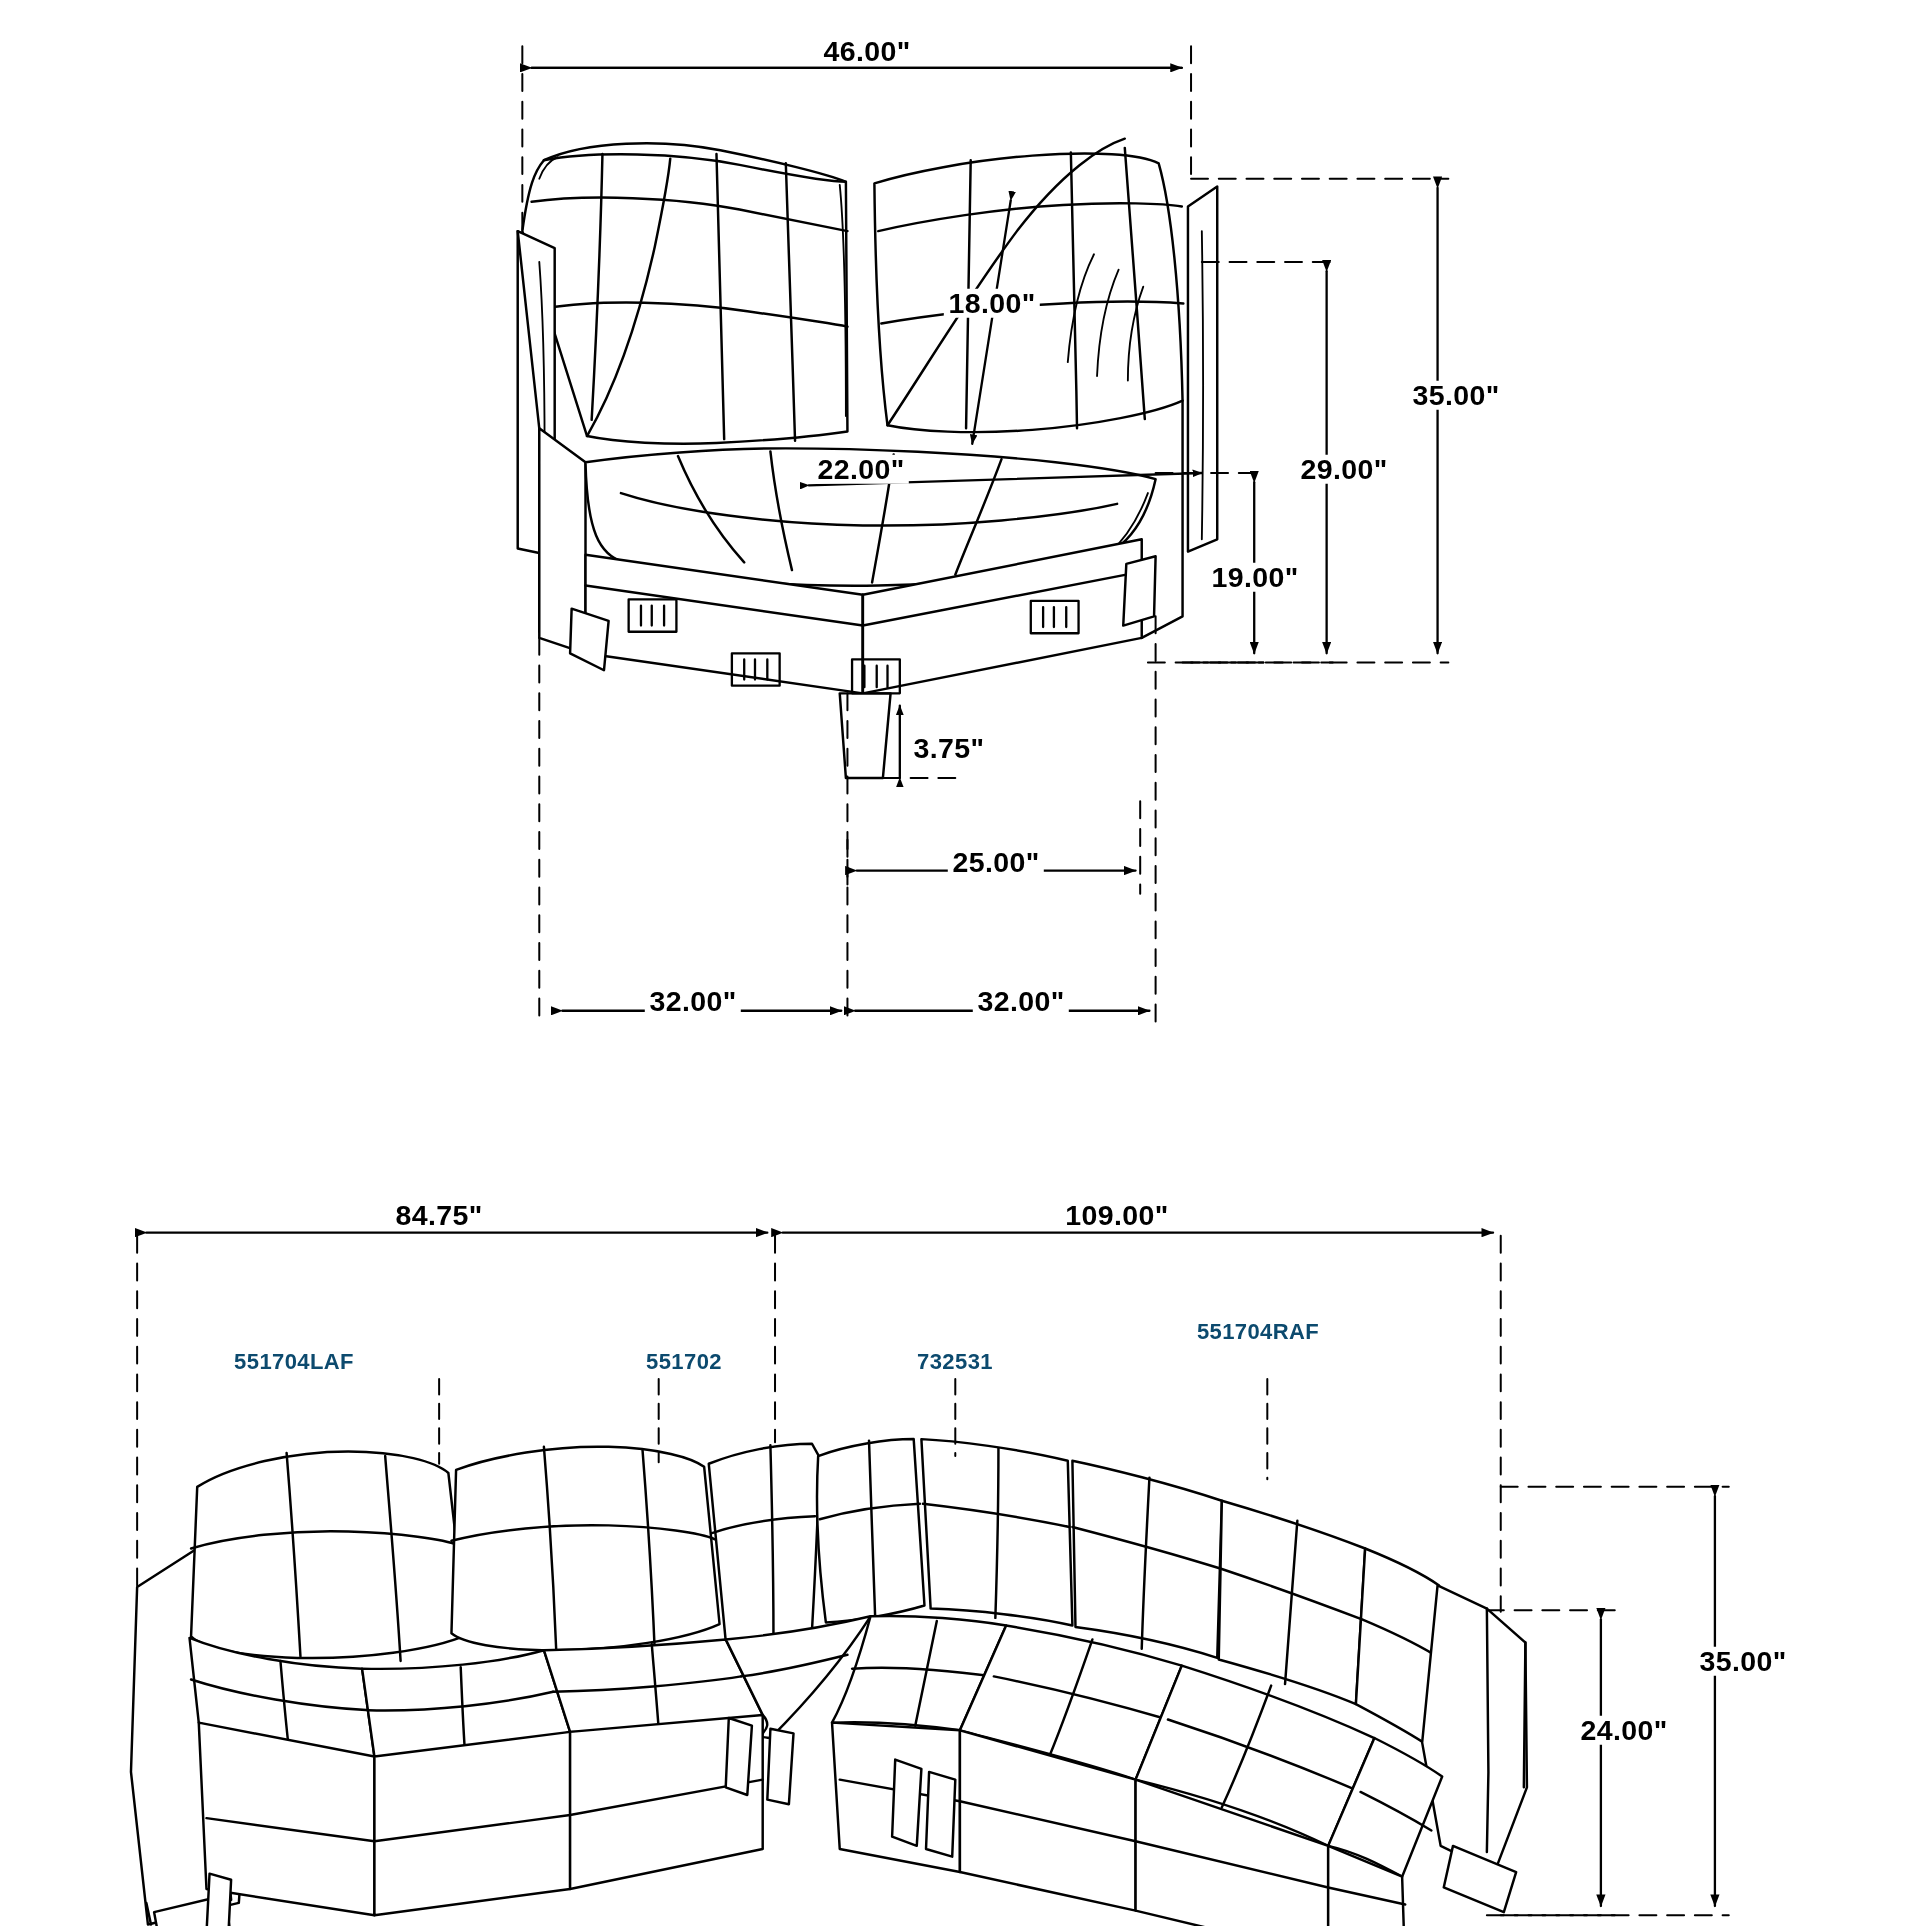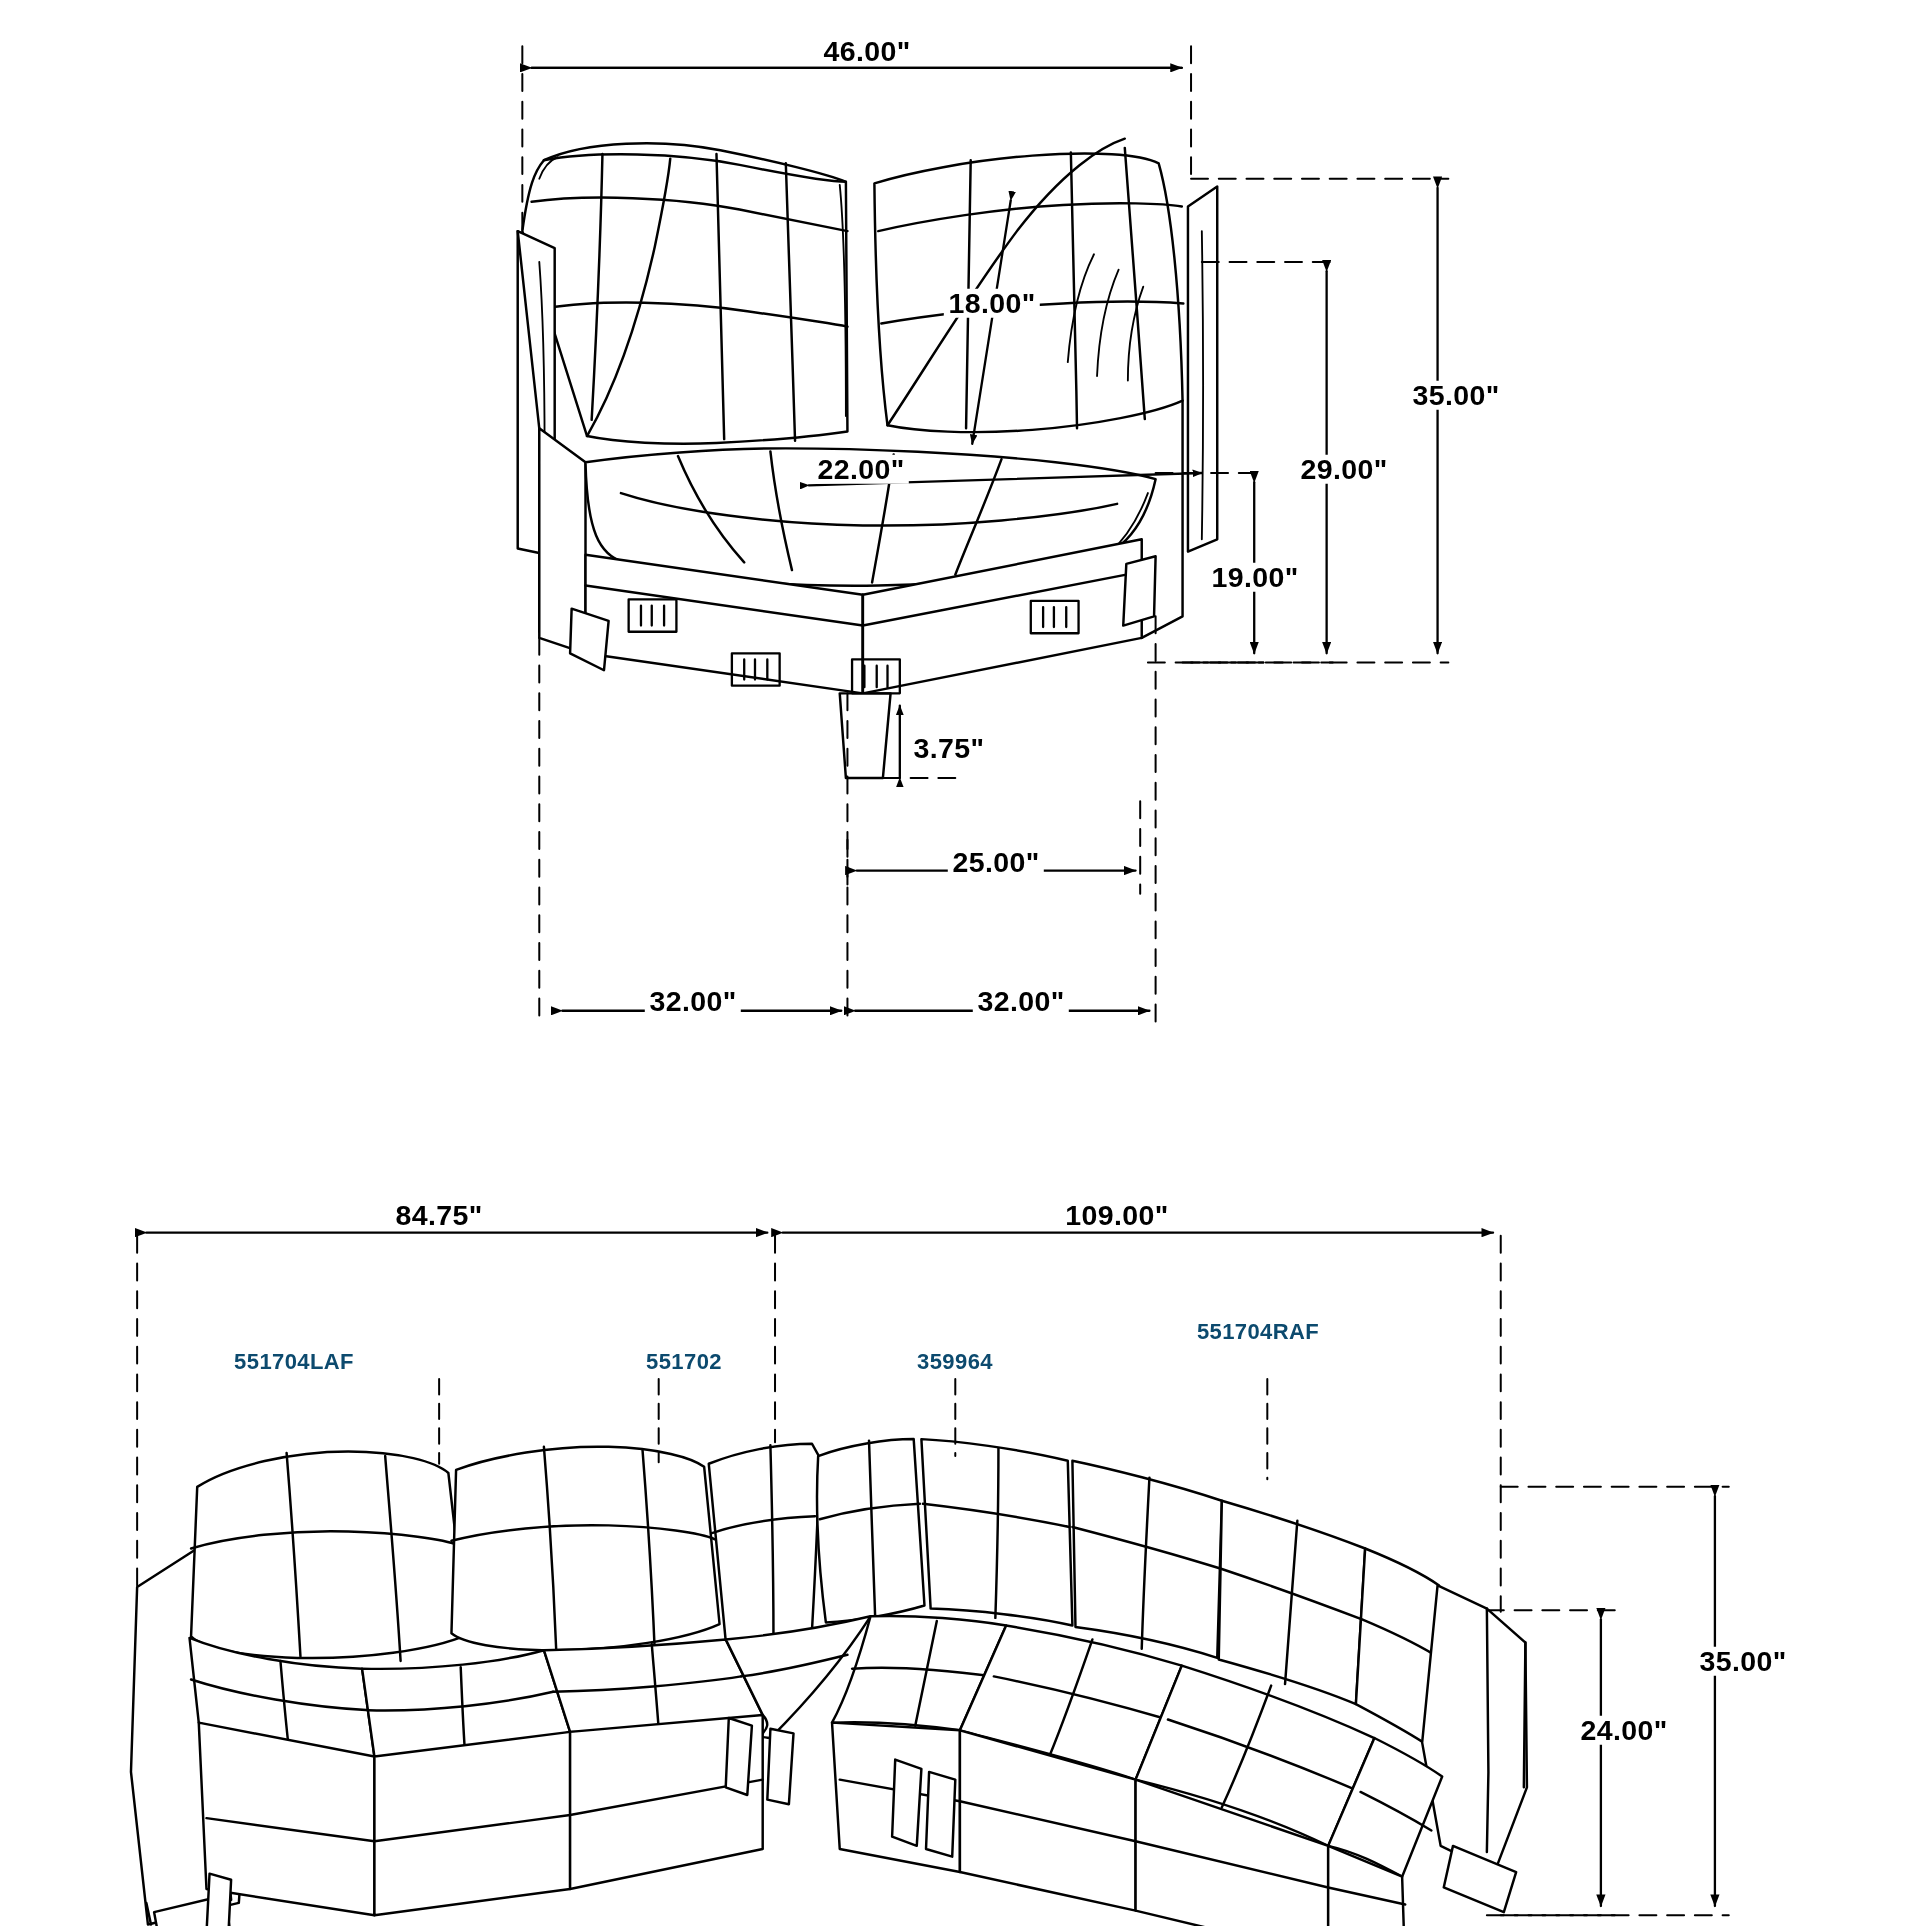--- a/index.html
+++ b/index.html
@@ -303,18 +303,18 @@
   </div>
 
   <div>
     <div class="dimtext" style="left:439px; top:1215px;">84.75"</div>
     <div class="dimtext" style="left:1117px; top:1215px;">109.00"</div>
     <div class="dimtext" style="left:1743px; top:1661px;">35.00"</div>
     <div class="dimtext" style="left:1624px; top:1730px;">24.00"</div>
 
     <div class="modeltext" style="left:294px; top:1362px;">551704LAF</div>
     <div class="modeltext" style="left:684px; top:1362px;">551702</div>
-    <div class="modeltext" style="left:955px; top:1362px;">359964</div>
+    <div class="modeltext" style="left:955px; top:1362px;">732531</div>
     <div class="modeltext" style="left:1258px; top:1332px;">551704RAF</div>
   </div>
 
 </div>
 
 
 </body></html>

